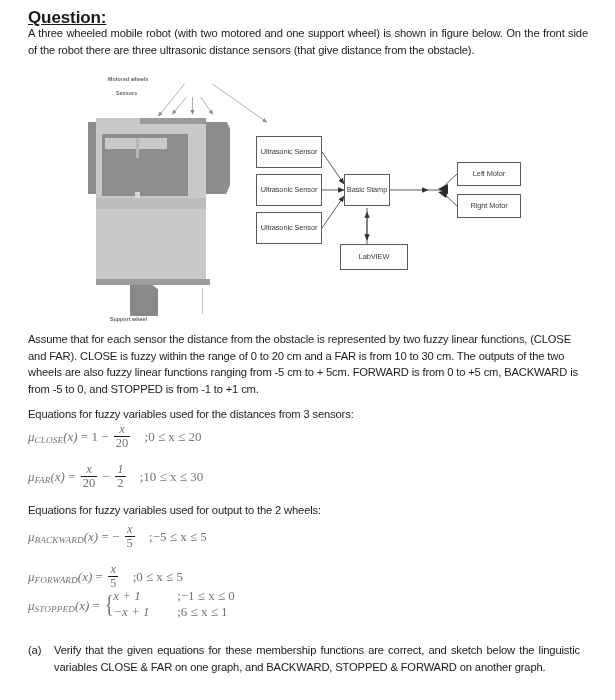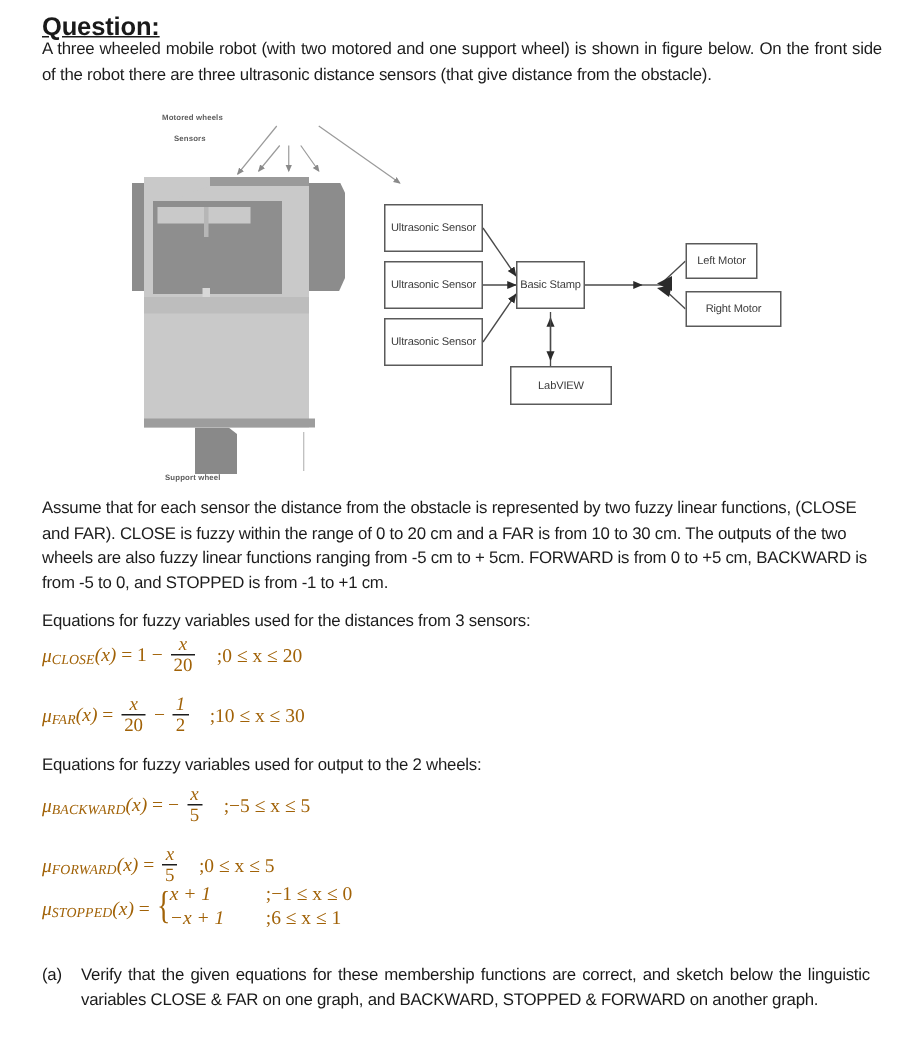--- a/index.html
+++ b/index.html
@@ -60,21 +60,21 @@
     margin-left: 26px;
     display: block;
     text-align: justify;
   }
 
   
   .math {
     position: absolute;
     font-family: "Liberation Serif", serif;
     font-size: 13px;
-    color: #a16207;
+    color: #737373;
     white-space: nowrap;
   }
   .mu {
     font-style: italic;
   }
   .mu .sub {
     font-size: 9.2px;
     font-style: italic;
     vertical-align: -0.18em;
     letter-spacing: 0.1px;
@@ -231,21 +231,21 @@
     font-size: 7.4px;
     color: #3a3a3a;
     line-height: 10px;
     letter-spacing: -0.1px;
   }
   .sensor1 { left: 4px;  top: 4px;  width: 66px; height: 32px; }
   .sensor2 { left: 4px;  top: 42px; width: 66px; height: 32px; }
   .sensor3 { left: 4px;  top: 80px; width: 66px; height: 32px; }
   .stamp   { left: 92px; top: 42px; width: 46px; height: 32px; }
   .labview { left: 88px; top: 112px; width: 68px; height: 26px; }
-  .lmotor  { left: 205px; top: 30px; width: 48px; height: 24px; }
+  .lmotor  { left: 205px; top: 30px; width: 64px; height: 24px; }
   .rmotor  { left: 205px; top: 62px; width: 64px; height: 24px; }
 
   .blk-svg {
     position: absolute;
     left: 0; top: 0;
     width: 285px; height: 148px;
     overflow: visible;
   }
 </style>
 </head>

